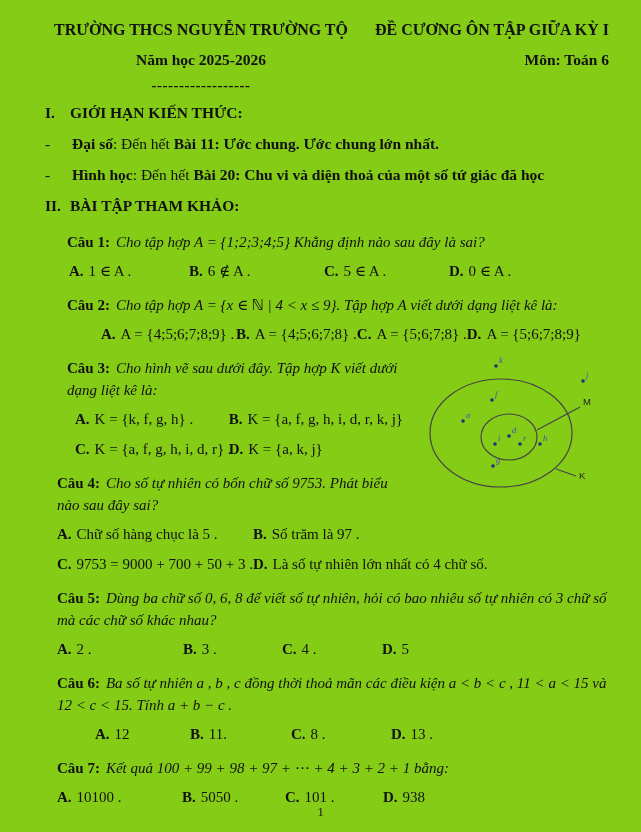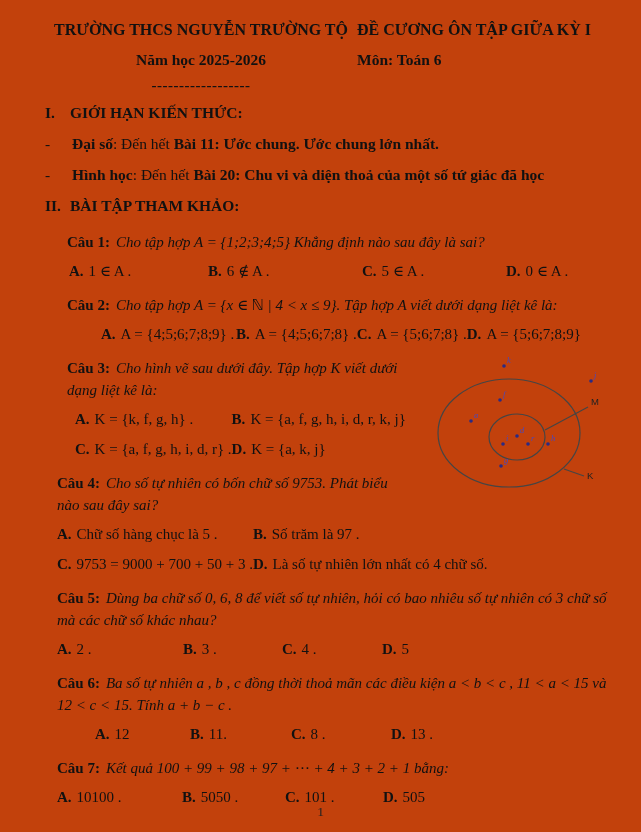--- a/index.html
+++ b/index.html
@@ -1,25 +1,25 @@
 <!DOCTYPE html>
 <html><head>
 <meta charset="utf-8">
 <style>
   html,body{margin:0;padding:0;background:#e8e8e8;}
   .page{
     width:641px;height:832px;box-sizing:border-box;position:relative;
-    margin:0 auto;background:#c2410c;color:#111;
+    margin:0 auto;background:#84cc16;color:#111;
     font-family:"Liberation Serif","DejaVu Serif","DejaVu Sans",serif;
-    padding:20px 24px 0 45px;overflow:hidden;
+    padding:20px 32px 0 45px;overflow:hidden;
   }
   
   .header{display:flex;align-items:flex-start;}
   .header-left{width:312px;text-align:center;}
-  .header-right{flex:1;text-align:left;}
+  .header-right{flex:1;text-align:right;}
   .h-line1{font-weight:bold;font-size:16px;line-height:20px;}
   .h-line2{font-weight:bold;font-size:15.5px;line-height:20px;margin-top:10px;}
   .h-divider{font-weight:bold;font-size:15px;line-height:16px;margin-top:7px;letter-spacing:0.5px;}
   
   .s-heading{font-weight:bold;font-size:15.5px;line-height:23px;margin:8px 0 1px;}
   .hnum{display:inline-block;min-width:25px;}
   .sub-heading{margin-left:10px;}
   .sub-heading .hnum{min-width:23px;}
   .bullet{font-size:15.5px;line-height:23px;margin:8px 0;}
   .bdash{display:inline-block;width:27px;}
@@ -30,21 +30,21 @@
   .questions{margin-top:14px;}
   .question{margin-bottom:12px;}
   .q-indent-a{margin-left:22px;}
   .q-indent-b{margin-left:12px;}
   .qline{font-size:15px;line-height:22px;}
   .qlabel{font-weight:bold;margin-right:6px;}
   .qbody{font-style:italic;}
   .opts{display:grid;margin-top:7px;font-size:15px;line-height:22px;row-gap:8px;}
   .opt{white-space:nowrap;}
   .olabel{font-weight:bold;margin-right:5px;}
-  .optsq1{grid-template-columns:minmax(120px,max-content) minmax(135px,max-content) minmax(125px,max-content) auto;padding-left:2px;gap:19px;}
+  .optsq1{grid-template-columns:minmax(120px,max-content) minmax(135px,max-content) minmax(125px,max-content) auto;padding-left:2px;}
   .optsq2{grid-template-columns:minmax(135px,max-content) minmax(103px,max-content) minmax(100px,max-content) auto;padding-left:2px;margin-left:32px;}
   .optsq3{grid-template-columns:minmax(150px,max-content) auto;padding-left:8px;}
   .optsq4{grid-template-columns:minmax(158px,max-content) auto;}
   .optsq5{grid-template-columns:minmax(126px,max-content) minmax(99px,max-content) minmax(100px,max-content) auto;}
   .optsq6{grid-template-columns:minmax(95px,max-content) minmax(101px,max-content) minmax(100px,max-content) auto;margin-left:38px;}
   .optsq7{grid-template-columns:minmax(125px,max-content) minmax(103px,max-content) minmax(98px,max-content) auto;}
   .q5{clear:right;}
   
   .diagram{float:right;margin:-4px -16px 2px 10px;}
   
@@ -184,20 +184,20 @@
     </div>
 
     <div class="question q-indent-b">
       <div class="qline">
         <span class="qlabel">Câu 7:</span><span class="qbody">Kết quả 100 + 99 + 98 + 97 + ⋯ + 4 + 3 + 2 + 1  bằng:</span>
       </div>
       <div class="opts optsq7">
         <span class="opt"><span class="olabel">A.</span><span>10100 .</span></span>
         <span class="opt"><span class="olabel">B.</span><span>5050 .</span></span>
         <span class="opt"><span class="olabel">C.</span><span>101 .</span></span>
-        <span class="opt"><span class="olabel">D.</span><span>505</span></span>
+        <span class="opt"><span class="olabel">D.</span><span>938</span></span>
       </div>
     </div>
 
   </div>
 
   <div class="page-number">1</div>
 </div>
 
 </body></html>

